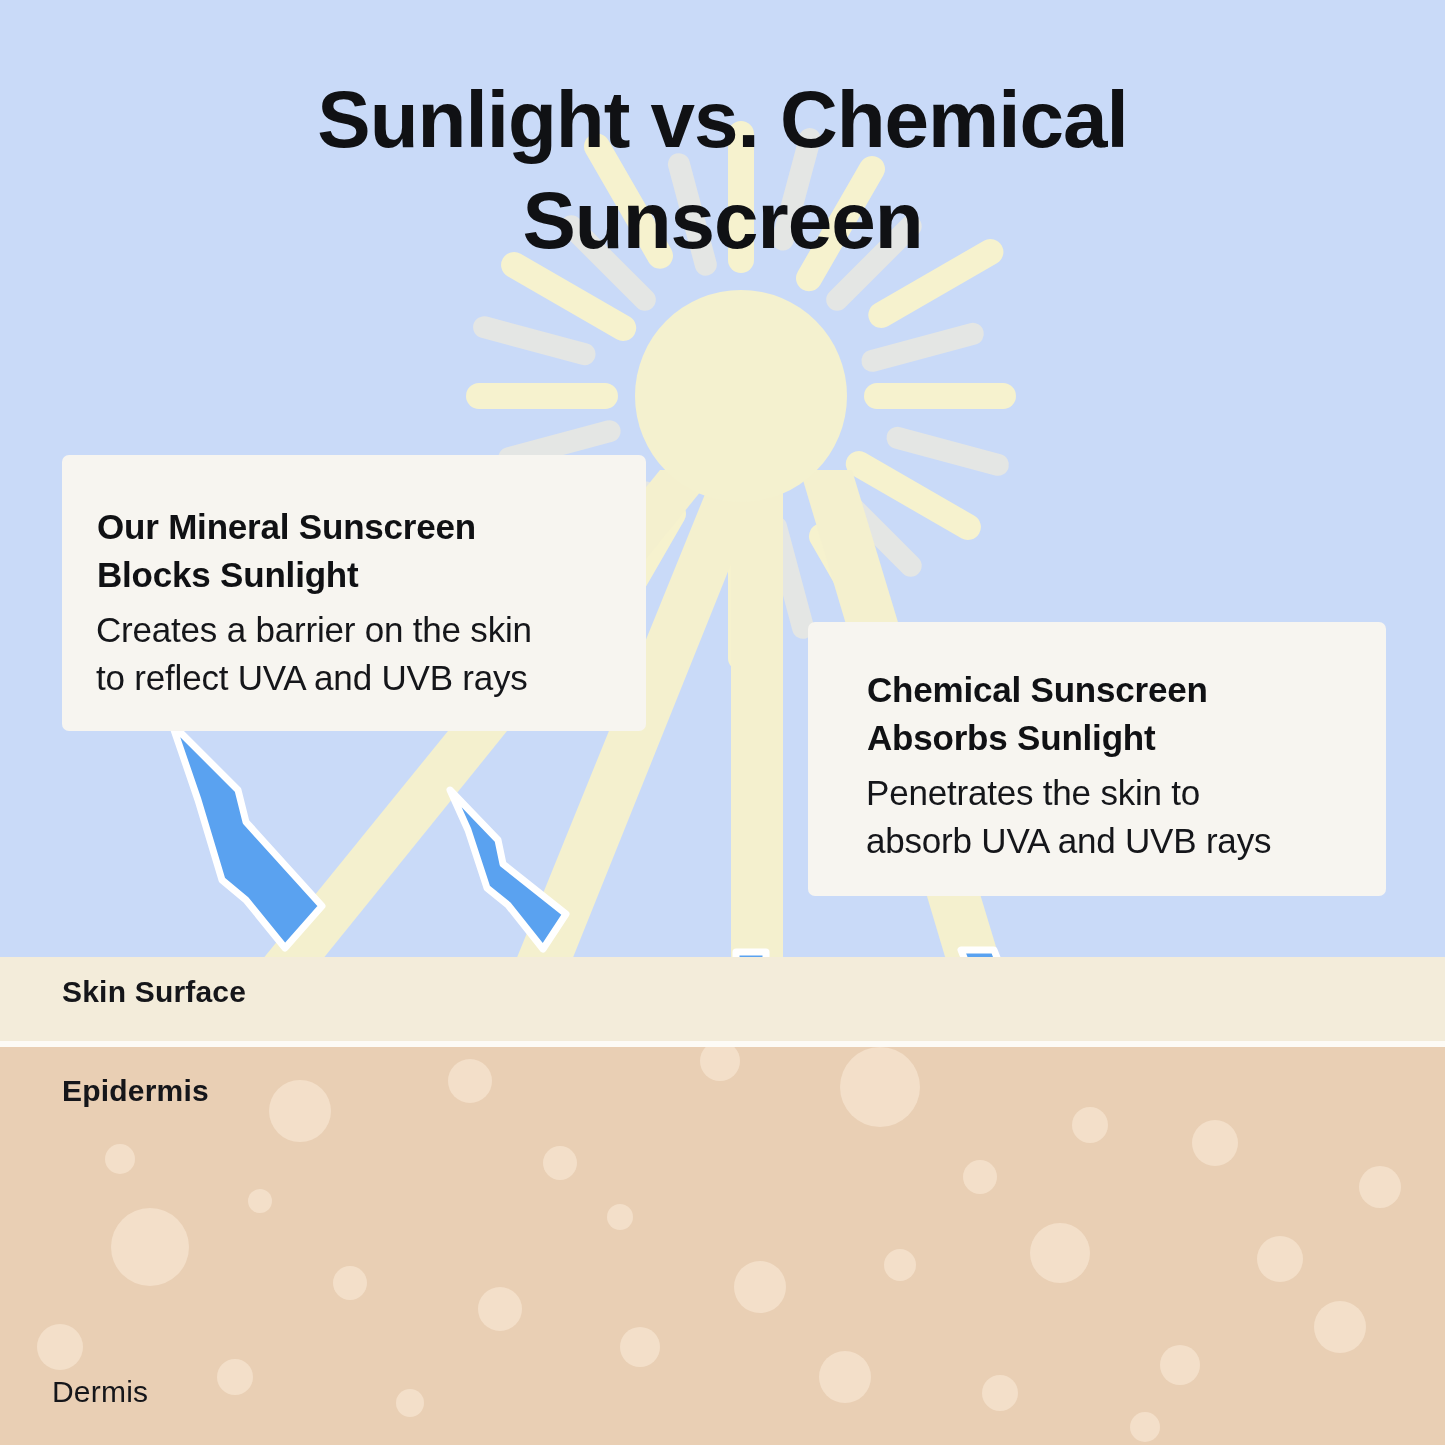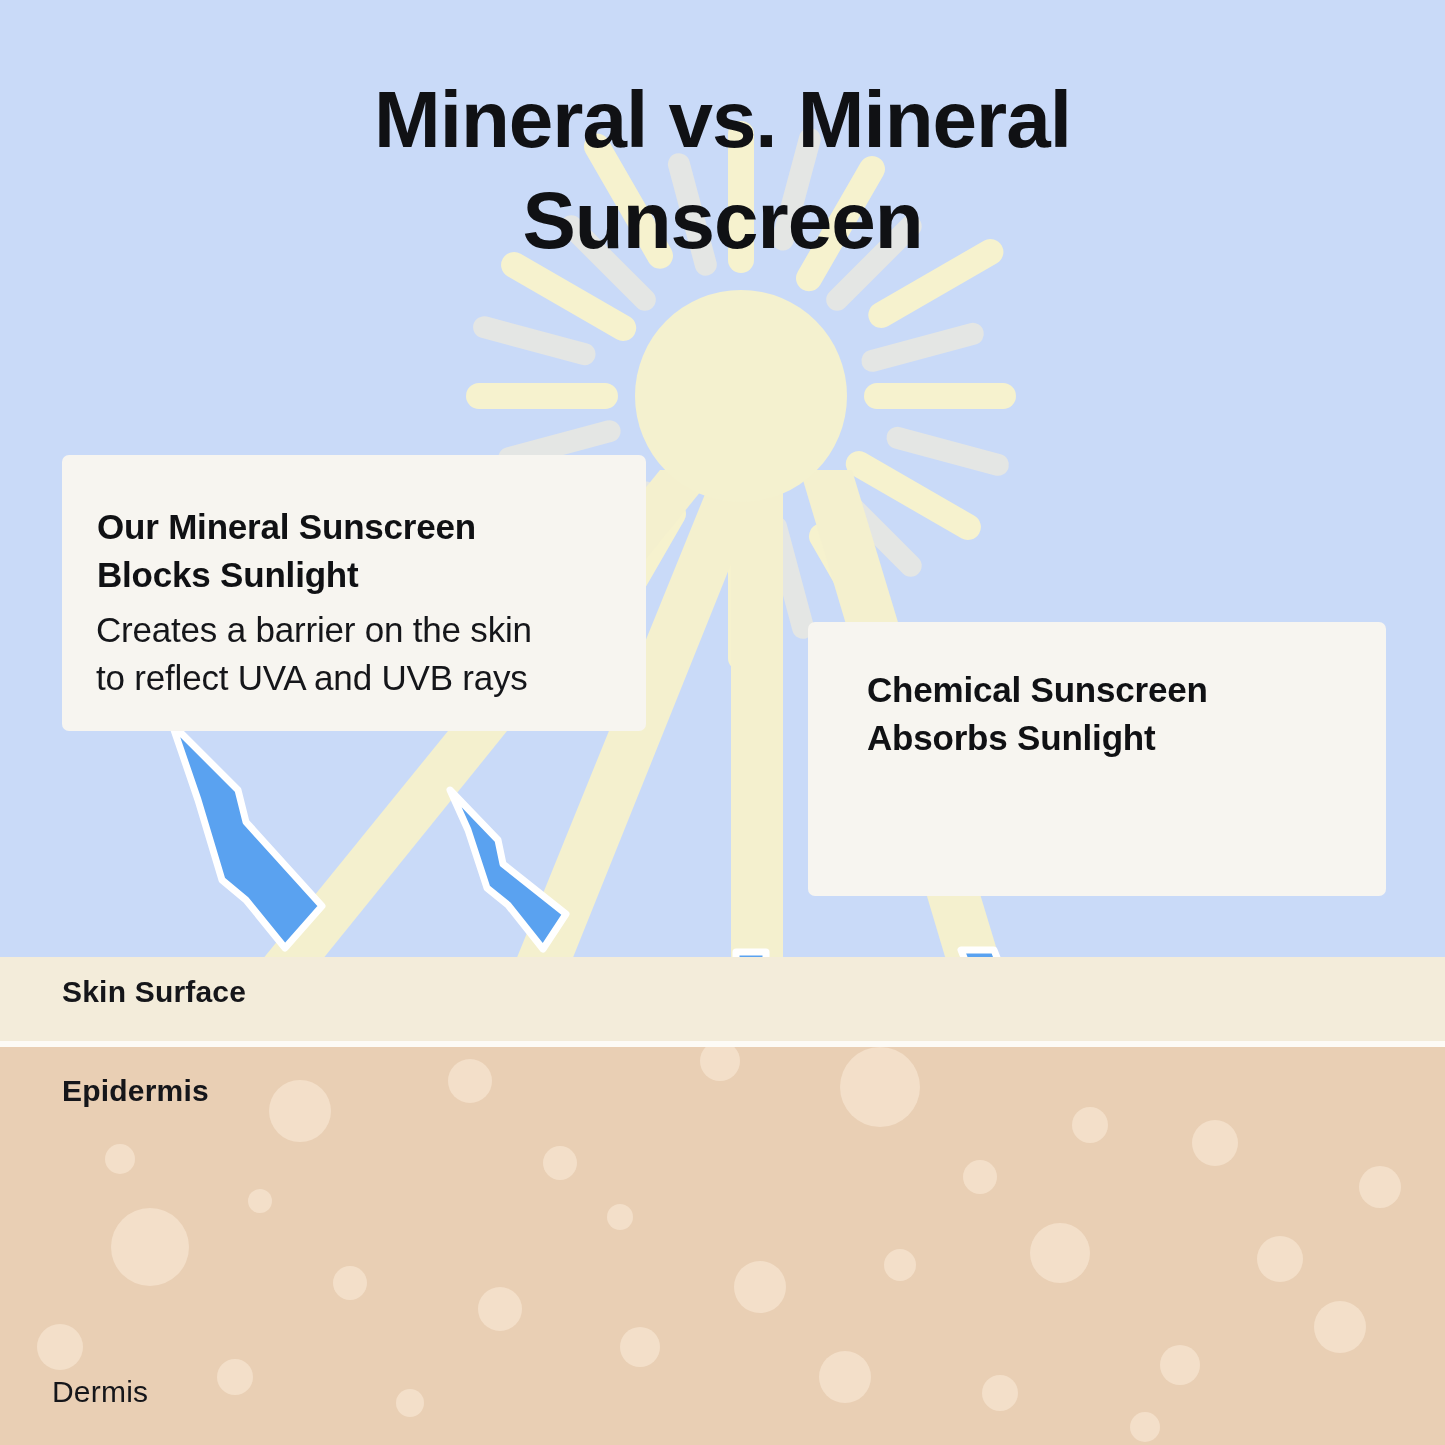--- a/index.html
+++ b/index.html
@@ -154,21 +154,21 @@
     </g>
     <g>
       <path d="M 736 952 L 766 952 L 766 1338 L 793 1338 L 751 1412 L 709 1338 L 736 1338 Z" fill="#5AA2F0" stroke="#FFFFFF" stroke-width="7" stroke-linejoin="round"></path>
     </g>
     <g>
       <path d="M 961 950 L 994 950 L 1093 1203 L 1116 1192 L 1111 1280 L 1045 1226 L 1066 1215 Z" fill="#5AA2F0" stroke="#FFFFFF" stroke-width="7" stroke-linejoin="round"></path>
     </g>
   </svg>
 
   <div class="title">
-    <div>Mineral vs. Mineral</div>
+    <div>Sunlight vs. Chemical</div>
     <div>Sunscreen</div>
   </div>
 
   <div class="skin-surface"></div>
   <div class="skin-divider"></div>
   <div class="epidermis" id="epidermis">
       <div class="bubble" style="left: 269px; top: 33px; width: 62px; height: 62px; background: rgb(243, 223, 201);"></div>
       <div class="bubble" style="left: 448px; top: 12px; width: 44px; height: 44px; background: rgb(243, 223, 201);"></div>
       <div class="bubble" style="left: 543px; top: 99px; width: 34px; height: 34px; background: rgb(243, 223, 201);"></div>
       <div class="bubble" style="left: 700px; top: -6px; width: 40px; height: 40px; background: rgb(243, 223, 201);"></div>
@@ -205,15 +205,17 @@
   <div class="card" id="card-left">
     <p class="card-title">Our Mineral Sunscreen
 Blocks Sunlight</p>
     <p class="card-body">Creates a barrier on the skin
 to reflect UVA and UVB rays</p>
   </div>
 
   <div class="card" id="card-right">
     <p class="card-title">Chemical Sunscreen
 Absorbs Sunlight</p>
+    <p class="card-body">Penetrates the skin to
+absorb UVA and UVB rays</p>
   </div>
 
 </div>
 
 </body></html>

